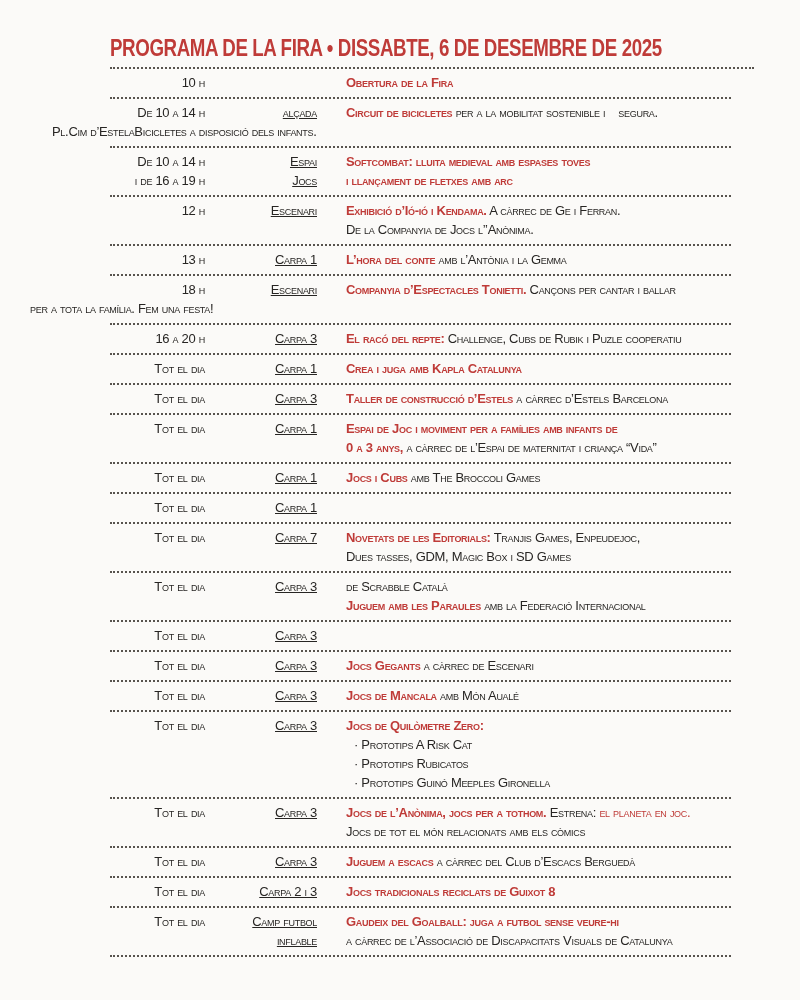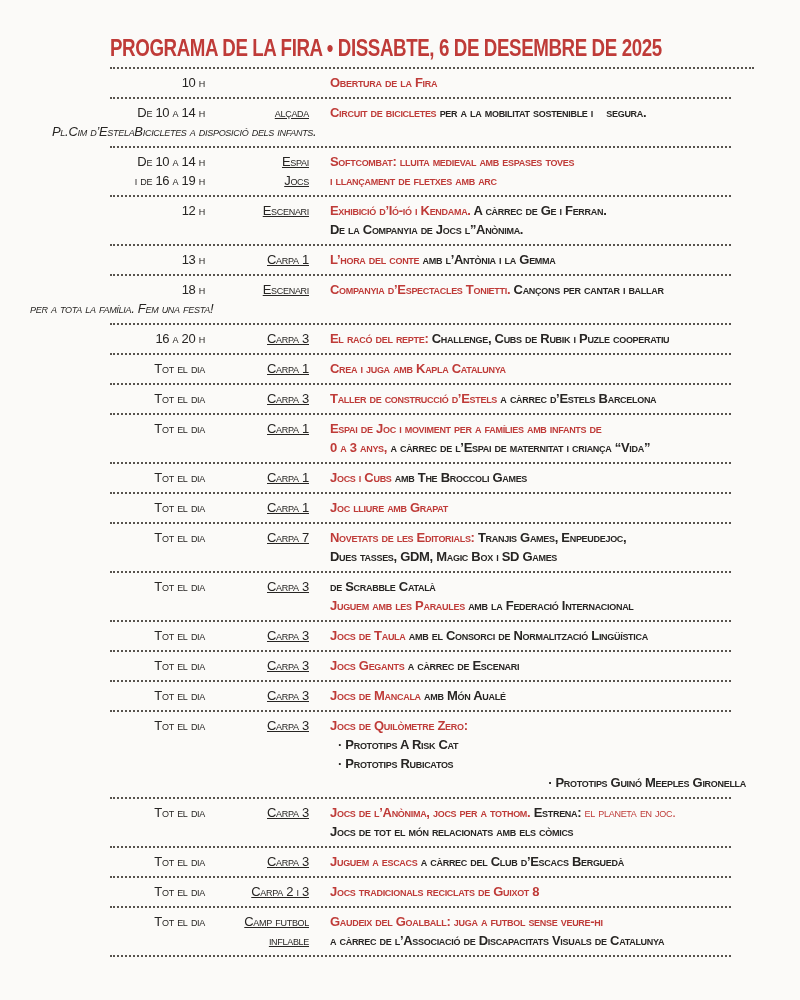--- a/index.html
+++ b/index.html
@@ -39,33 +39,33 @@
     transform-origin:left center;
   }
   .rows{width:621px;}
   .row{
     border-bottom:2px dotted var(--dots);
     padding:4px 0 5px 0;
   }
   .grid{
     display:grid;
     grid-template-columns:95px 90px 423px;
-    column-gap:14px;
+    column-gap:22px;
   }
   .cell{font-size:13px;line-height:19px;letter-spacing:-0.3px;}
   .cell.time{text-align:right;}
   .cell.venue{text-align:right;text-decoration:underline;}
   .cell.activity{padding-left:7px;}
   .line{white-space:pre;}
   .seg-red{color:var(--red);font-weight:bold;}
-  .seg-blk{color:var(--ink);font-weight:bold;}
+  .seg-blk{color:var(--ink);font-weight:normal;}
   .seg-redlight{color:var(--red);font-weight:normal;}
   .overflow-line{
     font-size:13px;line-height:19px;letter-spacing:-0.3px;
-    white-space:pre;color:var(--ink);font-style:italic;
+    white-space:pre;color:var(--ink);
   }
 </style>
 </head>
 <body>
 
 <div class="page">
   <div class="title-block">
     <span class="title">PROGRAMA DE LA FIRA • DISSABTE, 6 DE DESEMBRE DE 2025</span>
   </div>
   <div class="rows" id="rows">
@@ -218,23 +218,20 @@
         </div>
       </div>
       <div class="row">
         <div class="grid">
           <div class="cell time">
             <div class="line">Tot el dia</div>
           </div>
           <div class="cell venue">
             <div class="line">Carpa 1</div>
           </div>
-          <div class="cell activity">
-            <div class="line"><span class="seg-red">Joc lliure amb Grapat</span></div>
-          </div>
         </div>
       </div>
       <div class="row">
         <div class="grid">
           <div class="cell time">
             <div class="line">Tot el dia</div>
           </div>
           <div class="cell venue">
             <div class="line">Carpa 7</div>
           </div>
@@ -258,23 +255,20 @@
           </div>
         </div>
       </div>
       <div class="row">
         <div class="grid">
           <div class="cell time">
             <div class="line">Tot el dia</div>
           </div>
           <div class="cell venue">
             <div class="line">Carpa 3</div>
-          </div>
-          <div class="cell activity">
-            <div class="line"><span class="seg-red">Jocs de Taula</span><span class="seg-blk"> amb el Consorci de Normalització Lingüística</span></div>
           </div>
         </div>
       </div>
       <div class="row">
         <div class="grid">
           <div class="cell time">
             <div class="line">Tot el dia</div>
           </div>
           <div class="cell venue">
             <div class="line">Carpa 3</div>
@@ -302,21 +296,21 @@
           <div class="cell time">
             <div class="line">Tot el dia</div>
           </div>
           <div class="cell venue">
             <div class="line">Carpa 3</div>
           </div>
           <div class="cell activity">
             <div class="line"><span class="seg-red">Jocs de Quilòmetre Zero:</span></div>
             <div class="line" style="padding-left: 8px;"><span class="seg-blk">· Prototips A Risk Cat</span></div>
             <div class="line" style="padding-left: 8px;"><span class="seg-blk">· Prototips Rubicatos</span></div>
-            <div class="line" style="padding-left: 8px; text-align: right;"><span class="seg-blk">· Prototips Guinó Meeples Gironella</span></div>
+            <div class="line" style="padding-left: 8px;"><span class="seg-blk">· Prototips Guinó Meeples Gironella</span></div>
           </div>
         </div>
       </div>
       <div class="row">
         <div class="grid">
           <div class="cell time">
             <div class="line">Tot el dia</div>
           </div>
           <div class="cell venue">
             <div class="line">Carpa 3</div>

